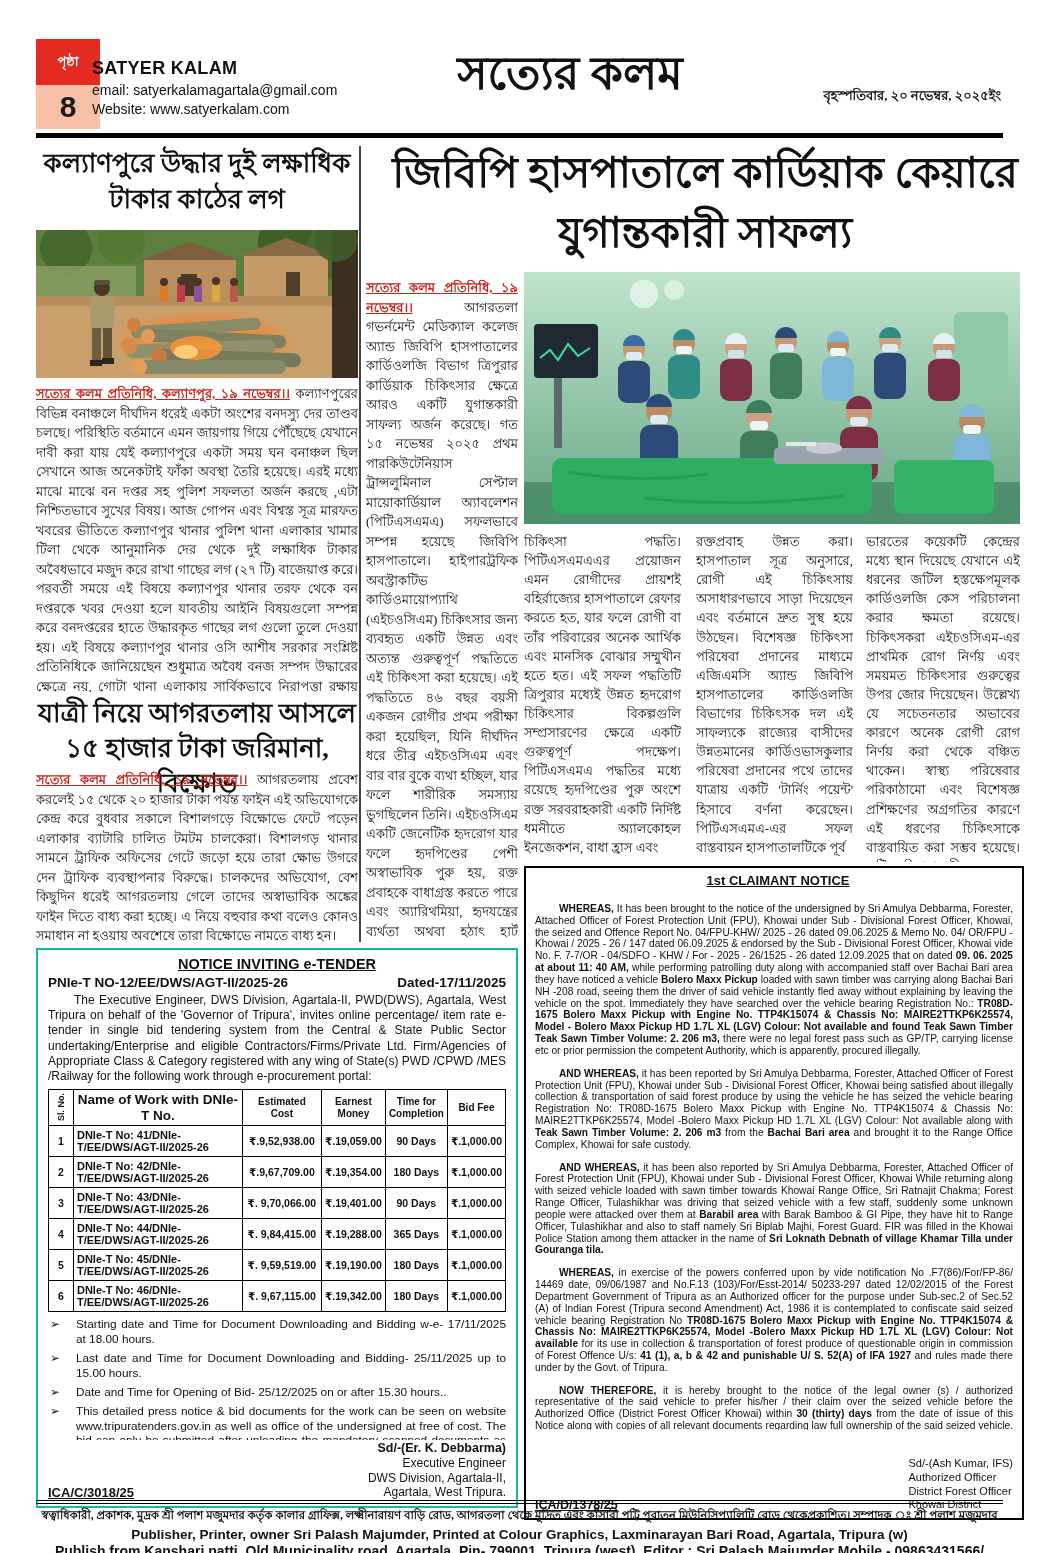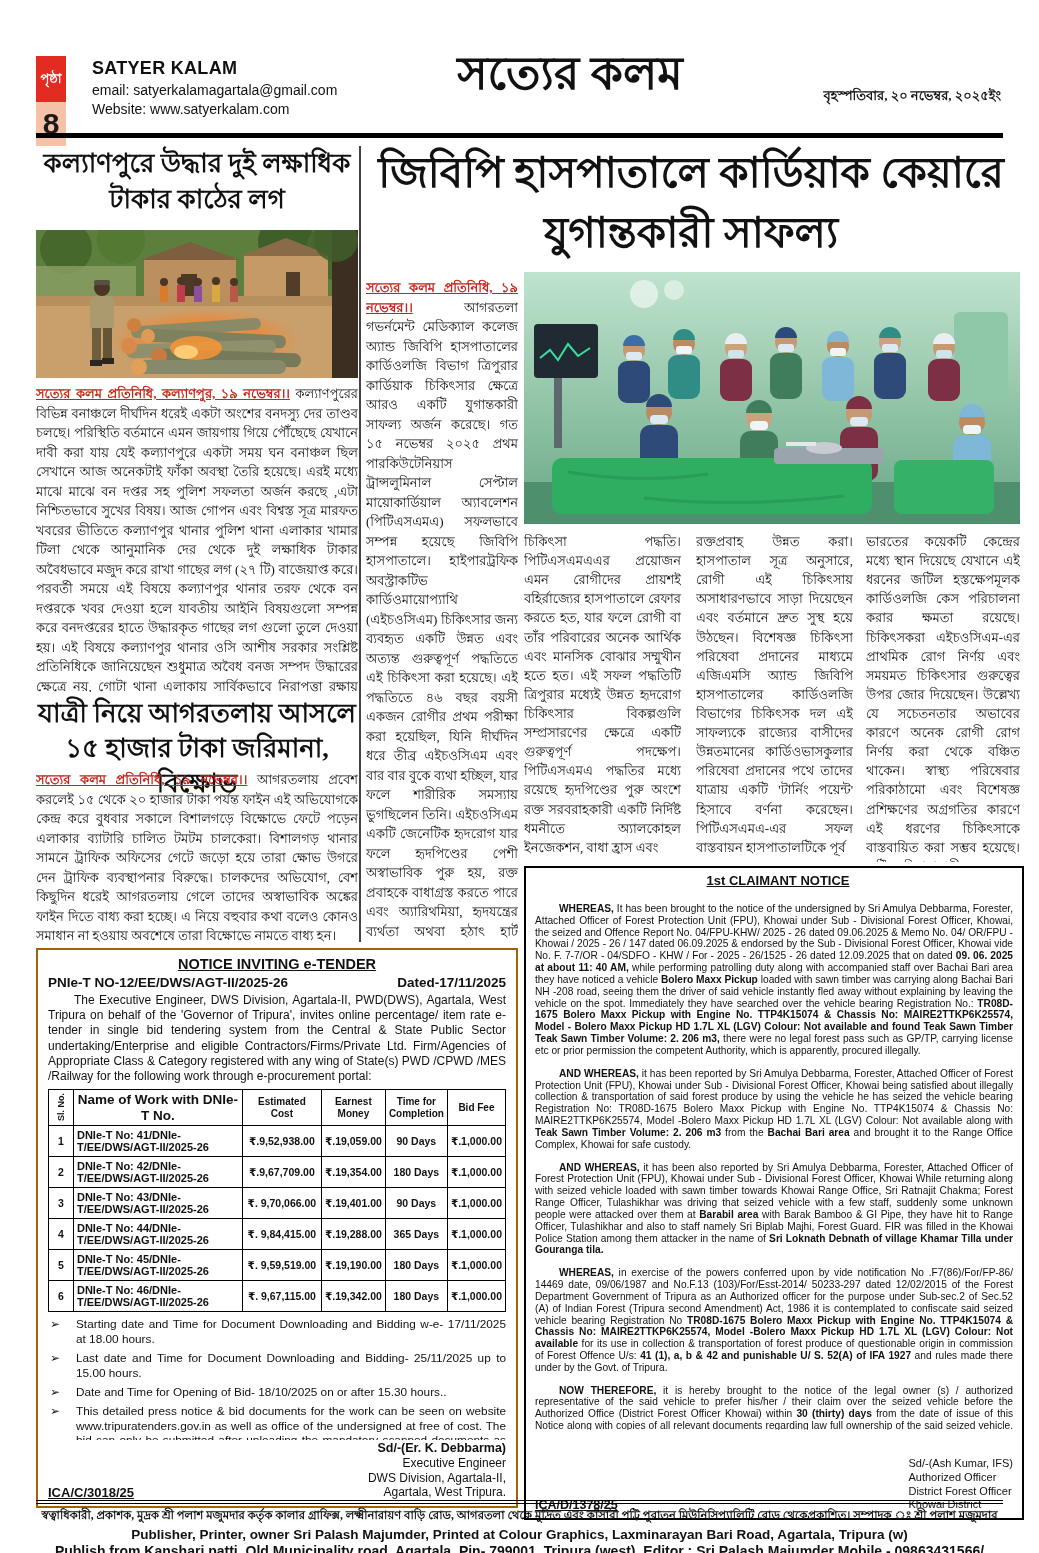--- a/index.html
+++ b/index.html
@@ -1,44 +1,44 @@
 <!DOCTYPE html>
 <html><head>
 <meta charset="utf-8">
 <style>
   html,body{margin:0;padding:0;background:#e8e8e4;}
   .page{position:relative;width:1039px;height:1553px;background:#ffffff;margin:0 auto;
         font-family:"Liberation Serif","DejaVu Serif",serif;color:#111;overflow:hidden;}
   .abs{position:absolute;}
   
-  .pgbox{left:36px;top:56px;width:30px;height:90px;}
+  .pgbox{left:36px;top:39px;width:64px;height:90px;}
   .pgbox .pg-label{height:46px;background:#e42b22;color:#fff;display:flex;align-items:center;justify-content:center;font-size:13px;font-weight:bold;}
   .pgbox .pg-num{height:44px;background:#f6c1a6;color:#1a1a1a;display:flex;align-items:center;justify-content:center;font-size:30px;font-weight:bold;font-family:"Liberation Sans",sans-serif;}
   .brand{left:92px;top:58px;width:300px;font-family:"Liberation Sans",sans-serif;}
   .brand .b-title{font-size:18px;font-weight:bold;letter-spacing:.3px;}
   .brand .b-line{font-size:14px;margin-top:3px;}
   .masthead{left:350px;top:48px;width:440px;text-align:center;font-size:46px;font-weight:bold;line-height:1.15;}
   .dateline-top{right:38px;top:86px;font-size:13px;font-weight:bold;text-align:right;}
   .rule-top{left:36px;top:133px;right:36px;height:5px;background:#000;}
   .vrule{left:359px;top:146px;width:2px;height:796px;background:#444;}
   
   .lh1{left:36px;top:146px;width:322px;text-align:center;font-size:26px;font-weight:bold;line-height:1.4;}
   .lphoto{left:36px;top:230px;width:322px;height:148px;}
   .lbody1{left:36px;top:384px;width:322px;height:308px;font-size:13px;line-height:1.5;text-align:justify;overflow:hidden;}
   .lh2{left:36px;top:696px;width:322px;text-align:center;font-size:26px;font-weight:bold;line-height:1.35;}
   .lbody2{left:36px;top:770px;width:322px;height:172px;font-size:13px;line-height:1.5;text-align:justify;overflow:hidden;}
   .dateline{color:#c4261d;font-weight:bold;text-decoration:underline;}
   
-  .mh1{left:362px;top:144px;width:658px;text-align:center;font-size:42px;font-weight:bold;line-height:1.42;}
+  .mh1{left:376px;top:144px;width:658px;text-align:center;font-size:42px;font-weight:bold;line-height:1.42;}
   .mcol1{left:366px;top:278px;width:152px;height:662px;font-size:13px;line-height:1.5;text-align:justify;overflow:hidden;}
   .mphoto{left:524px;top:272px;width:496px;height:252px;}
   .mcol{top:532px;width:157px;height:330px;font-size:13px;line-height:1.47;text-align:justify;overflow:hidden;}
   .mcol2{left:524px;} .mcol3{left:696px;} .mcol4{left:866px;width:154px;}
   
-  .tender{left:36px;top:948px;width:478px;height:556px;border:2px solid #a16207;background:#fff;
+  .tender{left:36px;top:948px;width:478px;height:556px;border:2px solid #14b8a6;background:#fff;
           font-family:"Liberation Sans","DejaVu Sans",sans-serif;}
   .tn-inner{position:absolute;left:10px;right:10px;top:6px;bottom:66px;overflow:hidden;}
   .tn-title{text-align:center;font-size:14.5px;font-weight:bold;text-decoration:underline;}
   .tn-refrow{display:flex;justify-content:space-between;font-size:13.5px;font-weight:bold;margin-top:3px;}
   .tn-para{font-size:12px;line-height:1.27;text-align:justify;margin-top:3px;text-indent:26px;}
   .tn-table{border-collapse:collapse;width:100%;margin-top:5px;}
   .tn-table th,.tn-table td{border:1.5px solid #000;padding:2px 3px;}
   .tn-table th{font-size:10px;line-height:1.15;text-align:center;}
   .th-name{font-size:13.5px !important;}
   .th-sl span{display:inline-block;writing-mode:vertical-rl;transform:rotate(180deg);font-size:9px;}
@@ -348,21 +348,21 @@
           <div class="bullet-item">
             <span class="bm">➢</span>
             <span>Starting date and Time for Document Downloading and Bidding w-e- 17/11/2025 at 18.00 hours.</span>
           </div>
           <div class="bullet-item">
             <span class="bm">➢</span>
             <span>Last date and Time for Document Downloading and Bidding- 25/11/2025 up to 15.00 hours.</span>
           </div>
           <div class="bullet-item">
             <span class="bm">➢</span>
-            <span>Date and Time for Opening of Bid- 18/10/2025 on or after 15.30 hours..</span>
+            <span>Date and Time for Opening of Bid- 25/12/2025 on or after 15.30 hours..</span>
           </div>
           <div class="bullet-item">
             <span class="bm">➢</span>
             <span>This detailed press notice &amp; bid documents for the work can be seen on website www.tripuratenders.gov.in as well as office of the undersigned at free of cost. The bid can only be submitted after uploading the mandatory scanned documents as specified in this tender document on the e-Procurement website www.tripuratenders.gov.in.</span>
           </div>
         </div>
 
     </div>
     <div class="tn-foot">
       <div class="tn-ref">ICA/C/3018/25</div>

